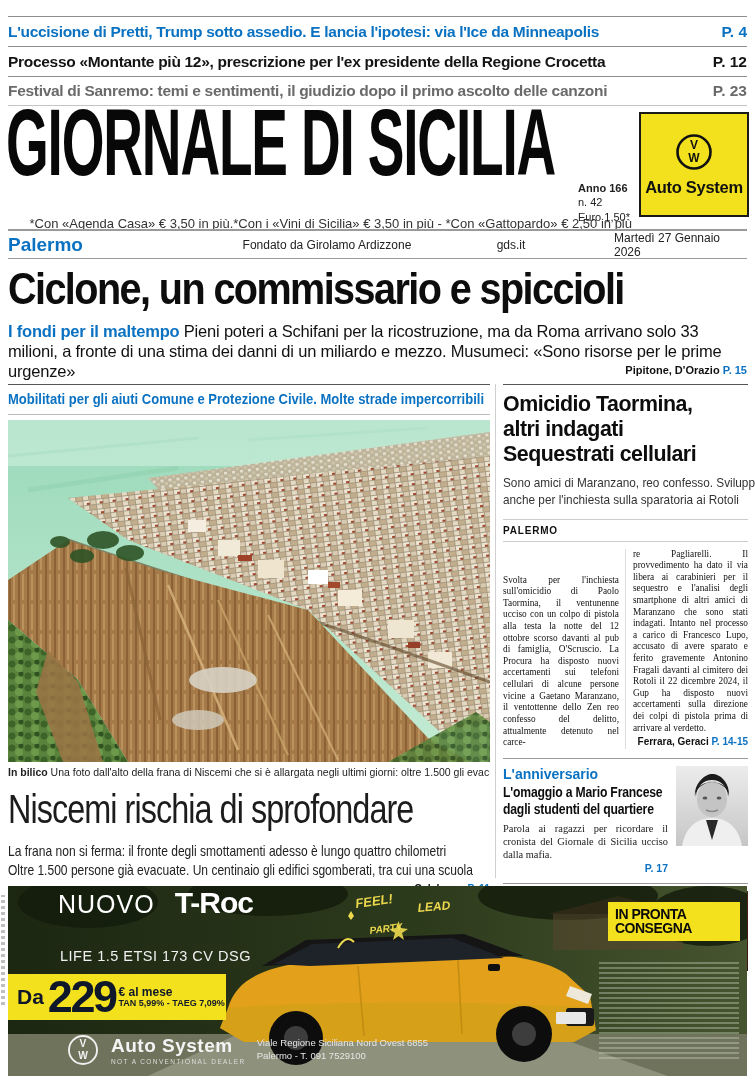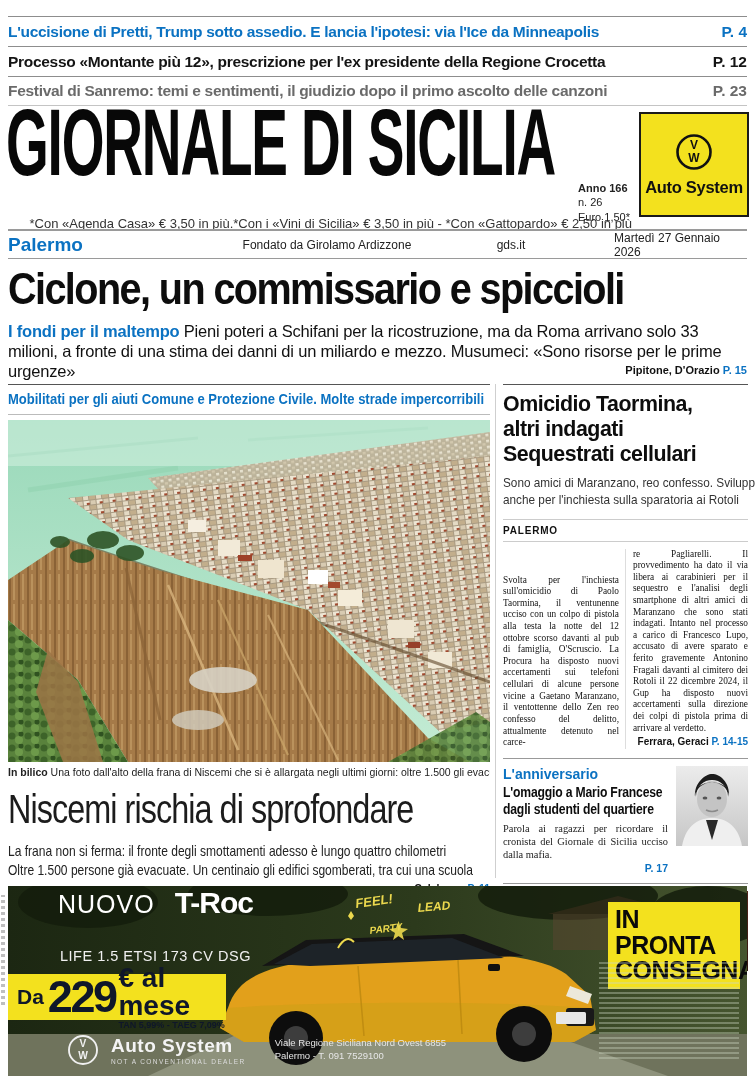--- a/index.html
+++ b/index.html
@@ -89,31 +89,31 @@
   .ad-scene { position:absolute; inset:0; }
   .ad-model-row { position:absolute; left:50px; top:0; display:flex; align-items:baseline; gap:20px; color:#fff; }
   .ad-nuovo { font-size:25px; font-weight:300; letter-spacing:1px; }
   .ad-model { font-size:30px; font-weight:700; letter-spacing:-1px; }
   .ad-trim { position:absolute; left:52px; top:62px; font-size:14.5px; color:#f0f0f0; letter-spacing:0.5px; }
   .ad-price { position:absolute; left:0; top:88px; width:218px; height:46px; background:#f3e11e; color:#0f172a;
     display:flex; align-items:center; padding-left:9px; }
   .ad-price .da { font-size:21px; font-weight:800; margin-right:4px; }
   .ad-price .num { font-size:45px; font-weight:900; letter-spacing:-2.5px; line-height:0.9; }
   .ad-price .stack { margin-left:3px; display:flex; flex-direction:column; }
-  .ad-price .eur { font-size:28px; font-weight:800; line-height:1; }
+  .ad-price .eur { font-size:12px; font-weight:800; line-height:1; }
   .ad-price .tan { font-size:9px; font-weight:800; line-height:1.2; }
   .ad-ready { position:absolute; right:7px; top:16px; width:132px; background:#f3e11e; padding:5px 7px; }
-  .ad-ready .t { font-size:25px; font-weight:900; color:#0a0a0a; line-height:1.02; letter-spacing:-0.5px; }
+  .ad-ready .t { font-size:14px; font-weight:900; color:#0a0a0a; line-height:1.02; letter-spacing:-0.5px; }
   .ad-fineprint { position:absolute; right:8px; top:76px; width:140px; height:100px; opacity:0.75;
     background:repeating-linear-gradient(180deg, rgba(205,215,195,0.5) 0 2px, rgba(0,0,0,0) 2px 5px); }
   .ad-dealer { position:absolute; left:58px; bottom:9px; display:flex; align-items:center; gap:11px; }
   .ad-dealer .nm { color:#f4f4f4; }
   .ad-dealer .nm .as { font-size:19px; font-weight:bold; letter-spacing:0.5px; }
   .ad-dealer .nm .tag { font-size:6.5px; letter-spacing:1.4px; color:#ddd; margin-top:1px; }
-  .ad-addr { margin-left:18px; font-size:9.5px; color:#e6e6e6; line-height:1.35; }
+  .ad-addr { font-size:9.5px; color:#e6e6e6; line-height:1.35; }
   .print-code { position:absolute; left:1px; top:895px; width:4px; height:110px; opacity:0.55;
     background:repeating-linear-gradient(0deg, #8a8a8a 0 3px, transparent 3px 6px); }
 </style>
 </head>
 <body>
 
 <div class="page">
 
   <div class="strips">
     <div class="strip">
@@ -136,21 +136,21 @@
     <svg width="40" height="40" viewBox="0 0 40 40">
       <circle cx="20" cy="20" r="16.5" fill="none" stroke="#111" stroke-width="2.6"></circle>
       <text x="20" y="17" text-anchor="middle" font-size="12" font-weight="bold" fill="#111">V</text>
       <text x="20" y="30" text-anchor="middle" font-size="12" font-weight="bold" fill="#111">W</text>
     </svg>
     <span class="brand">Auto System</span>
   </div>
 
   <div class="edition">
     <div class="b">Anno 166</div>
-    <div>n. 26</div>
+    <div>n. 42</div>
     <div>Euro 1,50*</div>
   </div>
   <div class="promo">*Con «Agenda Casa» € 3,50 in più.*Con i «Vini di Sicilia» € 3,50 in più - *Con «Gattopardo» € 2,50 in più</div>
 
   <div class="infobar">
     <span class="city">Palermo</span>
     <span class="founded">Fondato da Girolamo Ardizzone</span>
     <span class="site">gds.it</span>
     <span class="date">Martedì 27 Gennaio 2026</span>
   </div>

